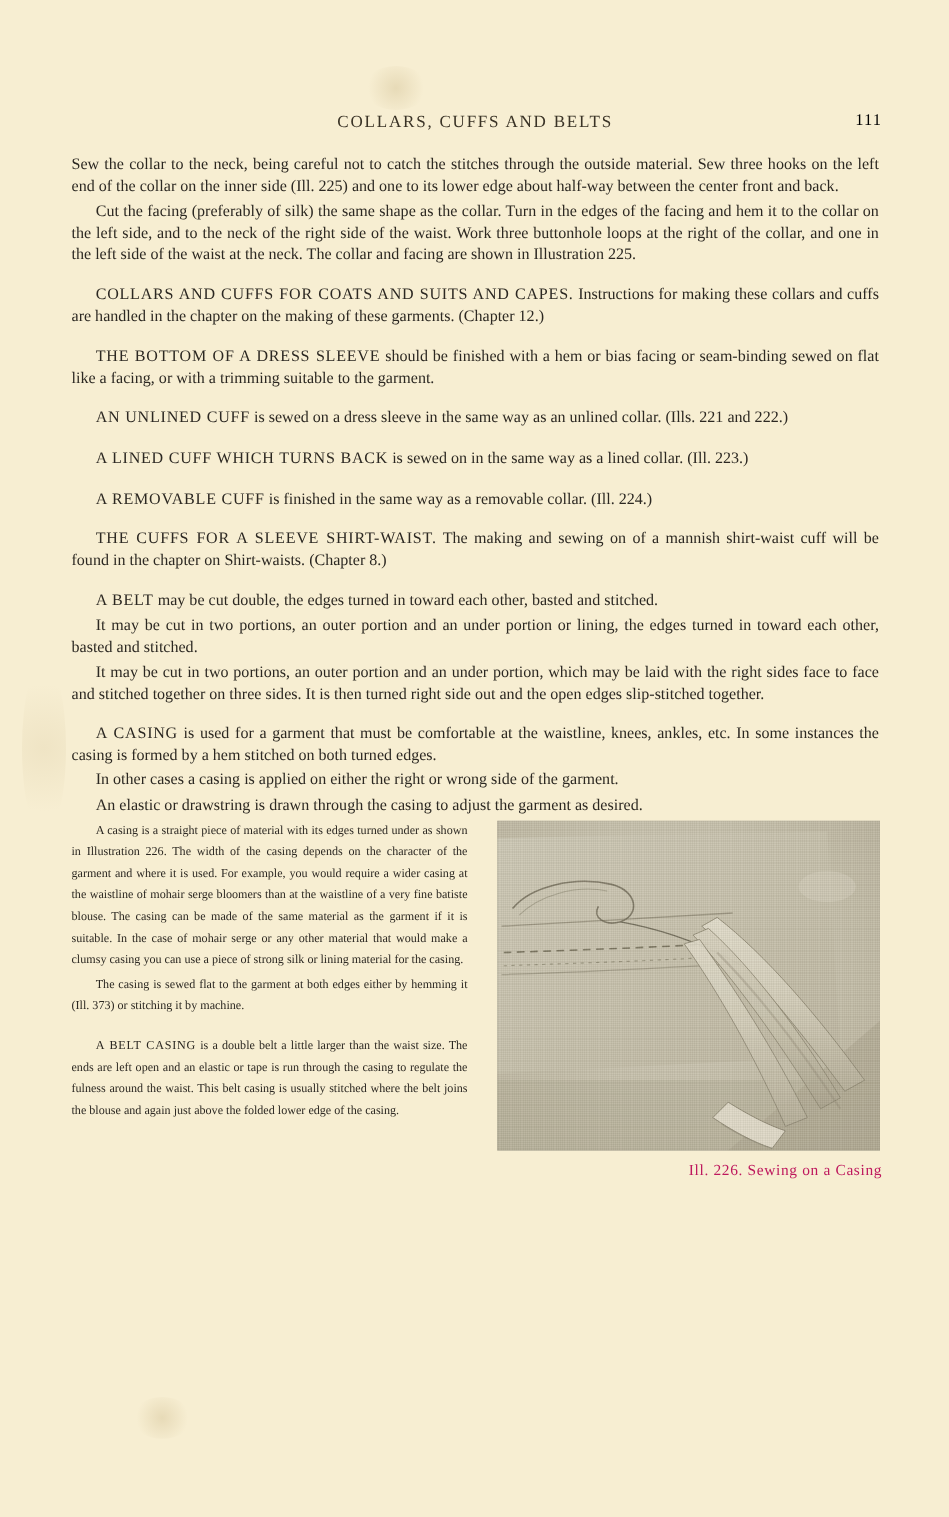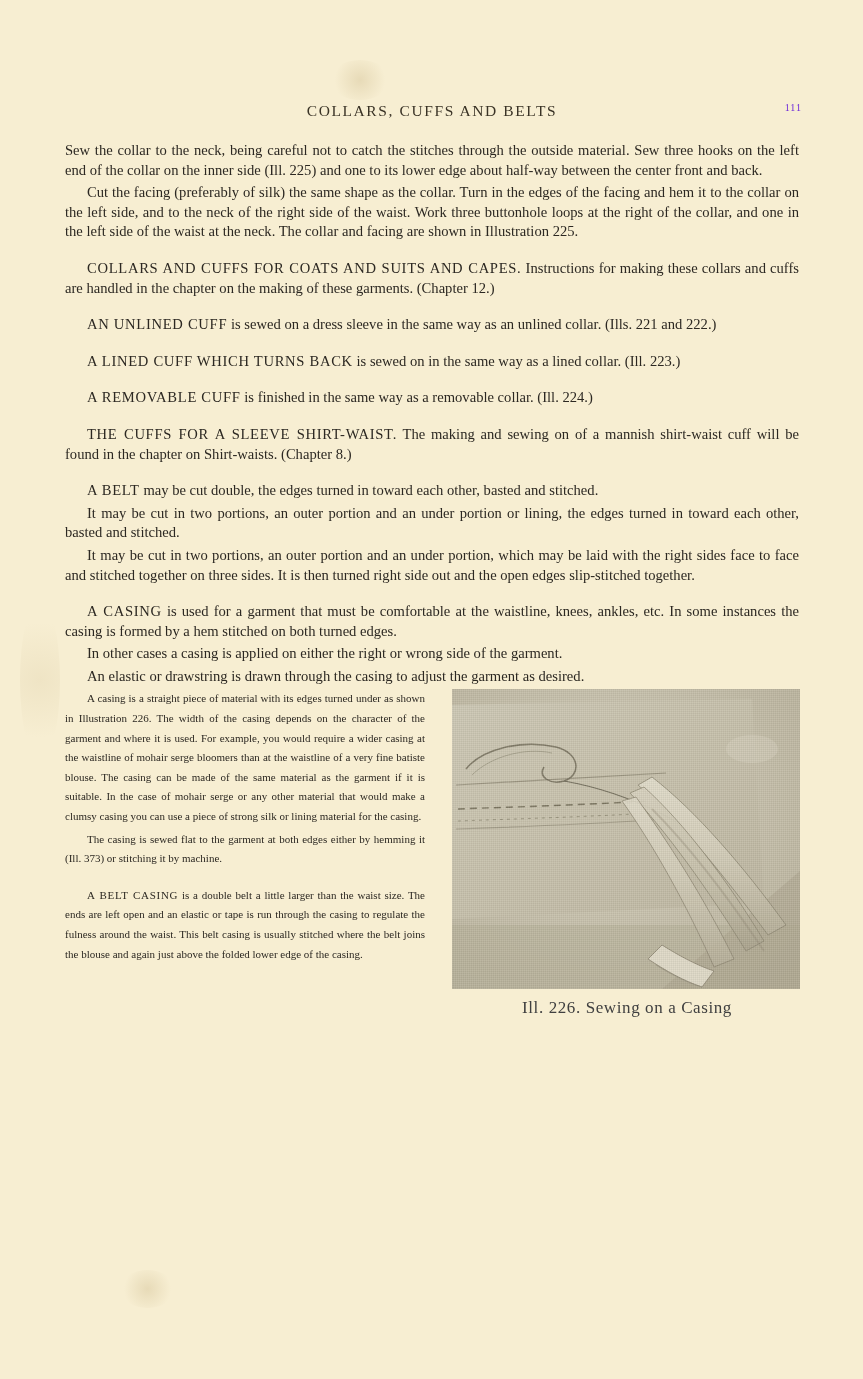--- a/index.html
+++ b/index.html
@@ -42,23 +42,23 @@
     width: 740px;
     text-align: center;
     font-size: 15.5px;
     letter-spacing: 1.6px;
     color: #3a3326;
   }
   .header-folio {
     position: absolute;
     right: 0;
     top: 0;
-    font-size: 10px;
+    font-size: 15px;
     letter-spacing: 1px;
-    color: #6d28d9;
+    color: #000000;
   }
   .body-col {
     position: absolute;
     left: 62px;
     top: 138px;
     width: 740px;
     font-size: 14.6px;
     line-height: 19.6px;
     text-align: justify;
     color: #2c2822;
@@ -99,24 +99,24 @@
   .fig-grain {
     position: absolute;
     left: 0; top: 0; right: 0; bottom: 0;
     background:
       repeating-linear-gradient(0deg, rgba(255,255,255,0.055) 0px, rgba(255,255,255,0.055) 1px, rgba(0,0,0,0.04) 1px, rgba(0,0,0,0.04) 2px),
       repeating-linear-gradient(90deg, rgba(255,255,255,0.05) 0px, rgba(255,255,255,0.05) 1px, rgba(0,0,0,0.035) 1px, rgba(0,0,0,0.035) 2px);
     opacity: 0.75;
   }
   .fig-caption {
     margin-top: 9px;
-    text-align: center;
-    font-size: 17px;
+    text-align: right;
+    font-size: 14px;
     letter-spacing: 0.6px;
-    color: #404040;
+    color: #be185d;
   }
   .left-col {
     width: 366px;
   }
   .left-col p {
     font-size: 11px;
     line-height: 19.6px;
   }
 </style>
 </head>
@@ -133,20 +133,21 @@
     <div class="header-folio">111</div>
   </div>
 
   <div class="body-col">
 
     <p>Sew the collar to the neck, being careful not to catch the stitches through the outside material.   Sew three hooks on the left end of the collar on the inner side (Ill. 225) and one to its lower edge about half-way between the center front and back.</p>
     <p class="ind">Cut the facing (preferably of silk) the same shape as the collar.   Turn in the edges of the facing and hem it to the collar on the left side, and to the neck of the right side of the waist.   Work three buttonhole loops at the right of the collar, and one in the left side of the waist at the neck.   The collar and facing are shown in Illustration 225.</p>
 
     <p class="gap ind"><span class="smallcaps">COLLARS AND CUFFS FOR COATS AND SUITS AND CAPES.</span><span> Instructions for making these collars and cuffs are handled in the chapter on the making of these garments.  (Chapter 12.)</span></p>
 
+    <p class="gap ind"><span class="smallcaps">THE BOTTOM OF A DRESS SLEEVE</span><span> should be finished with a hem or bias facing or seam-binding sewed on flat like a facing, or with a trimming suitable to the garment.</span></p>
 
     <p class="gap ind"><span class="smallcaps">AN UNLINED CUFF</span><span> is sewed on a dress sleeve in the same way as an unlined collar. (Ills. 221 and 222.)</span></p>
 
     <p class="gap ind"><span class="smallcaps">A LINED CUFF WHICH TURNS BACK</span><span> is sewed on in the same way as a lined collar.   (Ill. 223.)</span></p>
 
     <p class="gap ind"><span class="smallcaps">A REMOVABLE CUFF</span><span> is finished in the same way as a removable collar.    (Ill. 224.)</span></p>
 
     <p class="gap ind"><span class="smallcaps">THE CUFFS FOR A SLEEVE SHIRT-WAIST.</span><span>  The making and sewing on of a mannish shirt-waist cuff will be found in the chapter on Shirt-waists.   (Chapter 8.)</span></p>
 
     <p class="gap ind"><span class="smallcaps">A BELT</span><span> may be cut double, the edges turned in toward each other, basted and stitched.</span></p>

